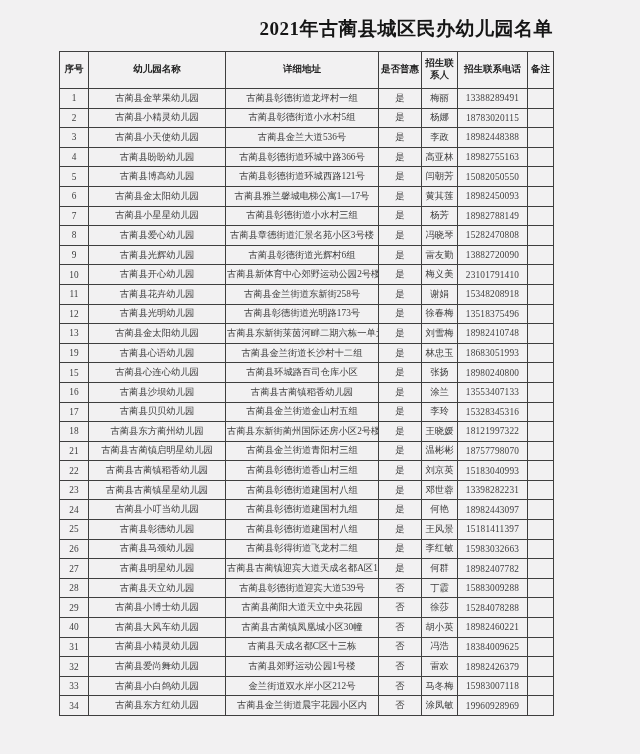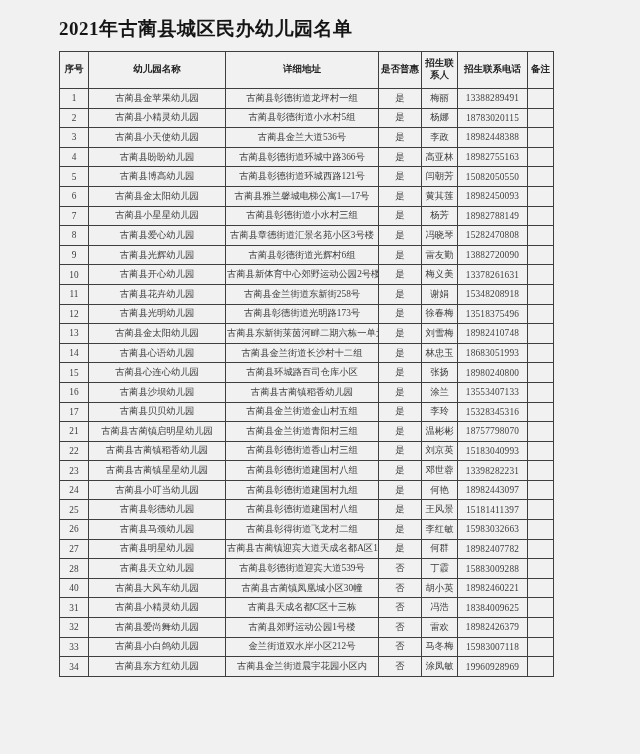--- a/index.html
+++ b/index.html
@@ -10,21 +10,21 @@
     color:#3c3c3c;
     overflow:hidden;
   }
   .doc{
     width:494px;
     margin-left:59px;
     filter:blur(0.25px);
   }
   .page-title{
     margin:16px 0 9px 0;
-    text-align:left;
+    text-align:right;
     font-size:19px;
     font-weight:bold;
     color:#151515;
     letter-spacing:0.5px;
     white-space:nowrap;
   }
   table.roster{
     width:494px;
     border-collapse:collapse;
     table-layout:fixed;
@@ -160,21 +160,21 @@
     <td class="c-contact">雷友勤</td>
     <td class="c-phone">13882720090</td>
     <td class="c-remark"></td>
   </tr>
         <tr>
     <td class="c-no">10</td>
     <td class="c-name">古蔺县开心幼儿园</td>
     <td class="c-address">古蔺县新体育中心郊野运动公园2号楼</td>
     <td class="c-inclusive">是</td>
     <td class="c-contact">梅义美</td>
-    <td class="c-phone">13378261631</td>
+    <td class="c-phone">23101791410</td>
     <td class="c-remark"></td>
   </tr>
         <tr>
     <td class="c-no">11</td>
     <td class="c-name">古蔺县花卉幼儿园</td>
     <td class="c-address">古蔺县金兰街道东新街258号</td>
     <td class="c-inclusive">是</td>
     <td class="c-contact">谢娟</td>
     <td class="c-phone">15348208918</td>
     <td class="c-remark"></td>
@@ -191,21 +191,21 @@
         <tr>
     <td class="c-no">13</td>
     <td class="c-name">古蔺县金太阳幼儿园</td>
     <td class="c-address">古蔺县东新街莱茵河畔二期六栋一单元</td>
     <td class="c-inclusive">是</td>
     <td class="c-contact">刘雪梅</td>
     <td class="c-phone">18982410748</td>
     <td class="c-remark"></td>
   </tr>
         <tr>
-    <td class="c-no">14</td>
+    <td class="c-no">19</td>
     <td class="c-name">古蔺县心语幼儿园</td>
     <td class="c-address">古蔺县金兰街道长沙村十二组</td>
     <td class="c-inclusive">是</td>
     <td class="c-contact">林忠玉</td>
     <td class="c-phone">18683051993</td>
     <td class="c-remark"></td>
   </tr>
         <tr>
     <td class="c-no">15</td>
     <td class="c-name">古蔺县心连心幼儿园</td>
@@ -227,20 +227,29 @@
         <tr>
     <td class="c-no">17</td>
     <td class="c-name">古蔺县贝贝幼儿园</td>
     <td class="c-address">古蔺县金兰街道金山村五组</td>
     <td class="c-inclusive">是</td>
     <td class="c-contact">李玲</td>
     <td class="c-phone">15328345316</td>
     <td class="c-remark"></td>
   </tr>
         <tr>
+    <td class="c-no">18</td>
+    <td class="c-name">古蔺县东方蔺州幼儿园</td>
+    <td class="c-address">古蔺县东新街蔺州国际还房小区2号楼</td>
+    <td class="c-inclusive">是</td>
+    <td class="c-contact">王晓媛</td>
+    <td class="c-phone">18121997322</td>
+    <td class="c-remark"></td>
+  </tr>
+        <tr>
     <td class="c-no">21</td>
     <td class="c-name">古蔺县古蔺镇启明星幼儿园</td>
     <td class="c-address">古蔺县金兰街道青阳村三组</td>
     <td class="c-inclusive">是</td>
     <td class="c-contact">温彬彬</td>
     <td class="c-phone">18757798070</td>
     <td class="c-remark"></td>
   </tr>
         <tr>
     <td class="c-no">22</td>
@@ -296,20 +305,29 @@
     <td class="c-phone">18982407782</td>
     <td class="c-remark"></td>
   </tr>
         <tr>
     <td class="c-no">28</td>
     <td class="c-name">古蔺县天立幼儿园</td>
     <td class="c-address">古蔺县彰德街道迎宾大道539号</td>
     <td class="c-inclusive">否</td>
     <td class="c-contact">丁霞</td>
     <td class="c-phone">15883009288</td>
+    <td class="c-remark"></td>
+  </tr>
+        <tr>
+    <td class="c-no">29</td>
+    <td class="c-name">古蔺县小博士幼儿园</td>
+    <td class="c-address">古蔺县蔺阳大道天立中央花园</td>
+    <td class="c-inclusive">否</td>
+    <td class="c-contact">徐莎</td>
+    <td class="c-phone">15284078288</td>
     <td class="c-remark"></td>
   </tr>
         <tr>
     <td class="c-no">40</td>
     <td class="c-name">古蔺县大风车幼儿园</td>
     <td class="c-address">古蔺县古蔺镇凤凰城小区30幢</td>
     <td class="c-inclusive">否</td>
     <td class="c-contact">胡小英</td>
     <td class="c-phone">18982460221</td>
     <td class="c-remark"></td>

